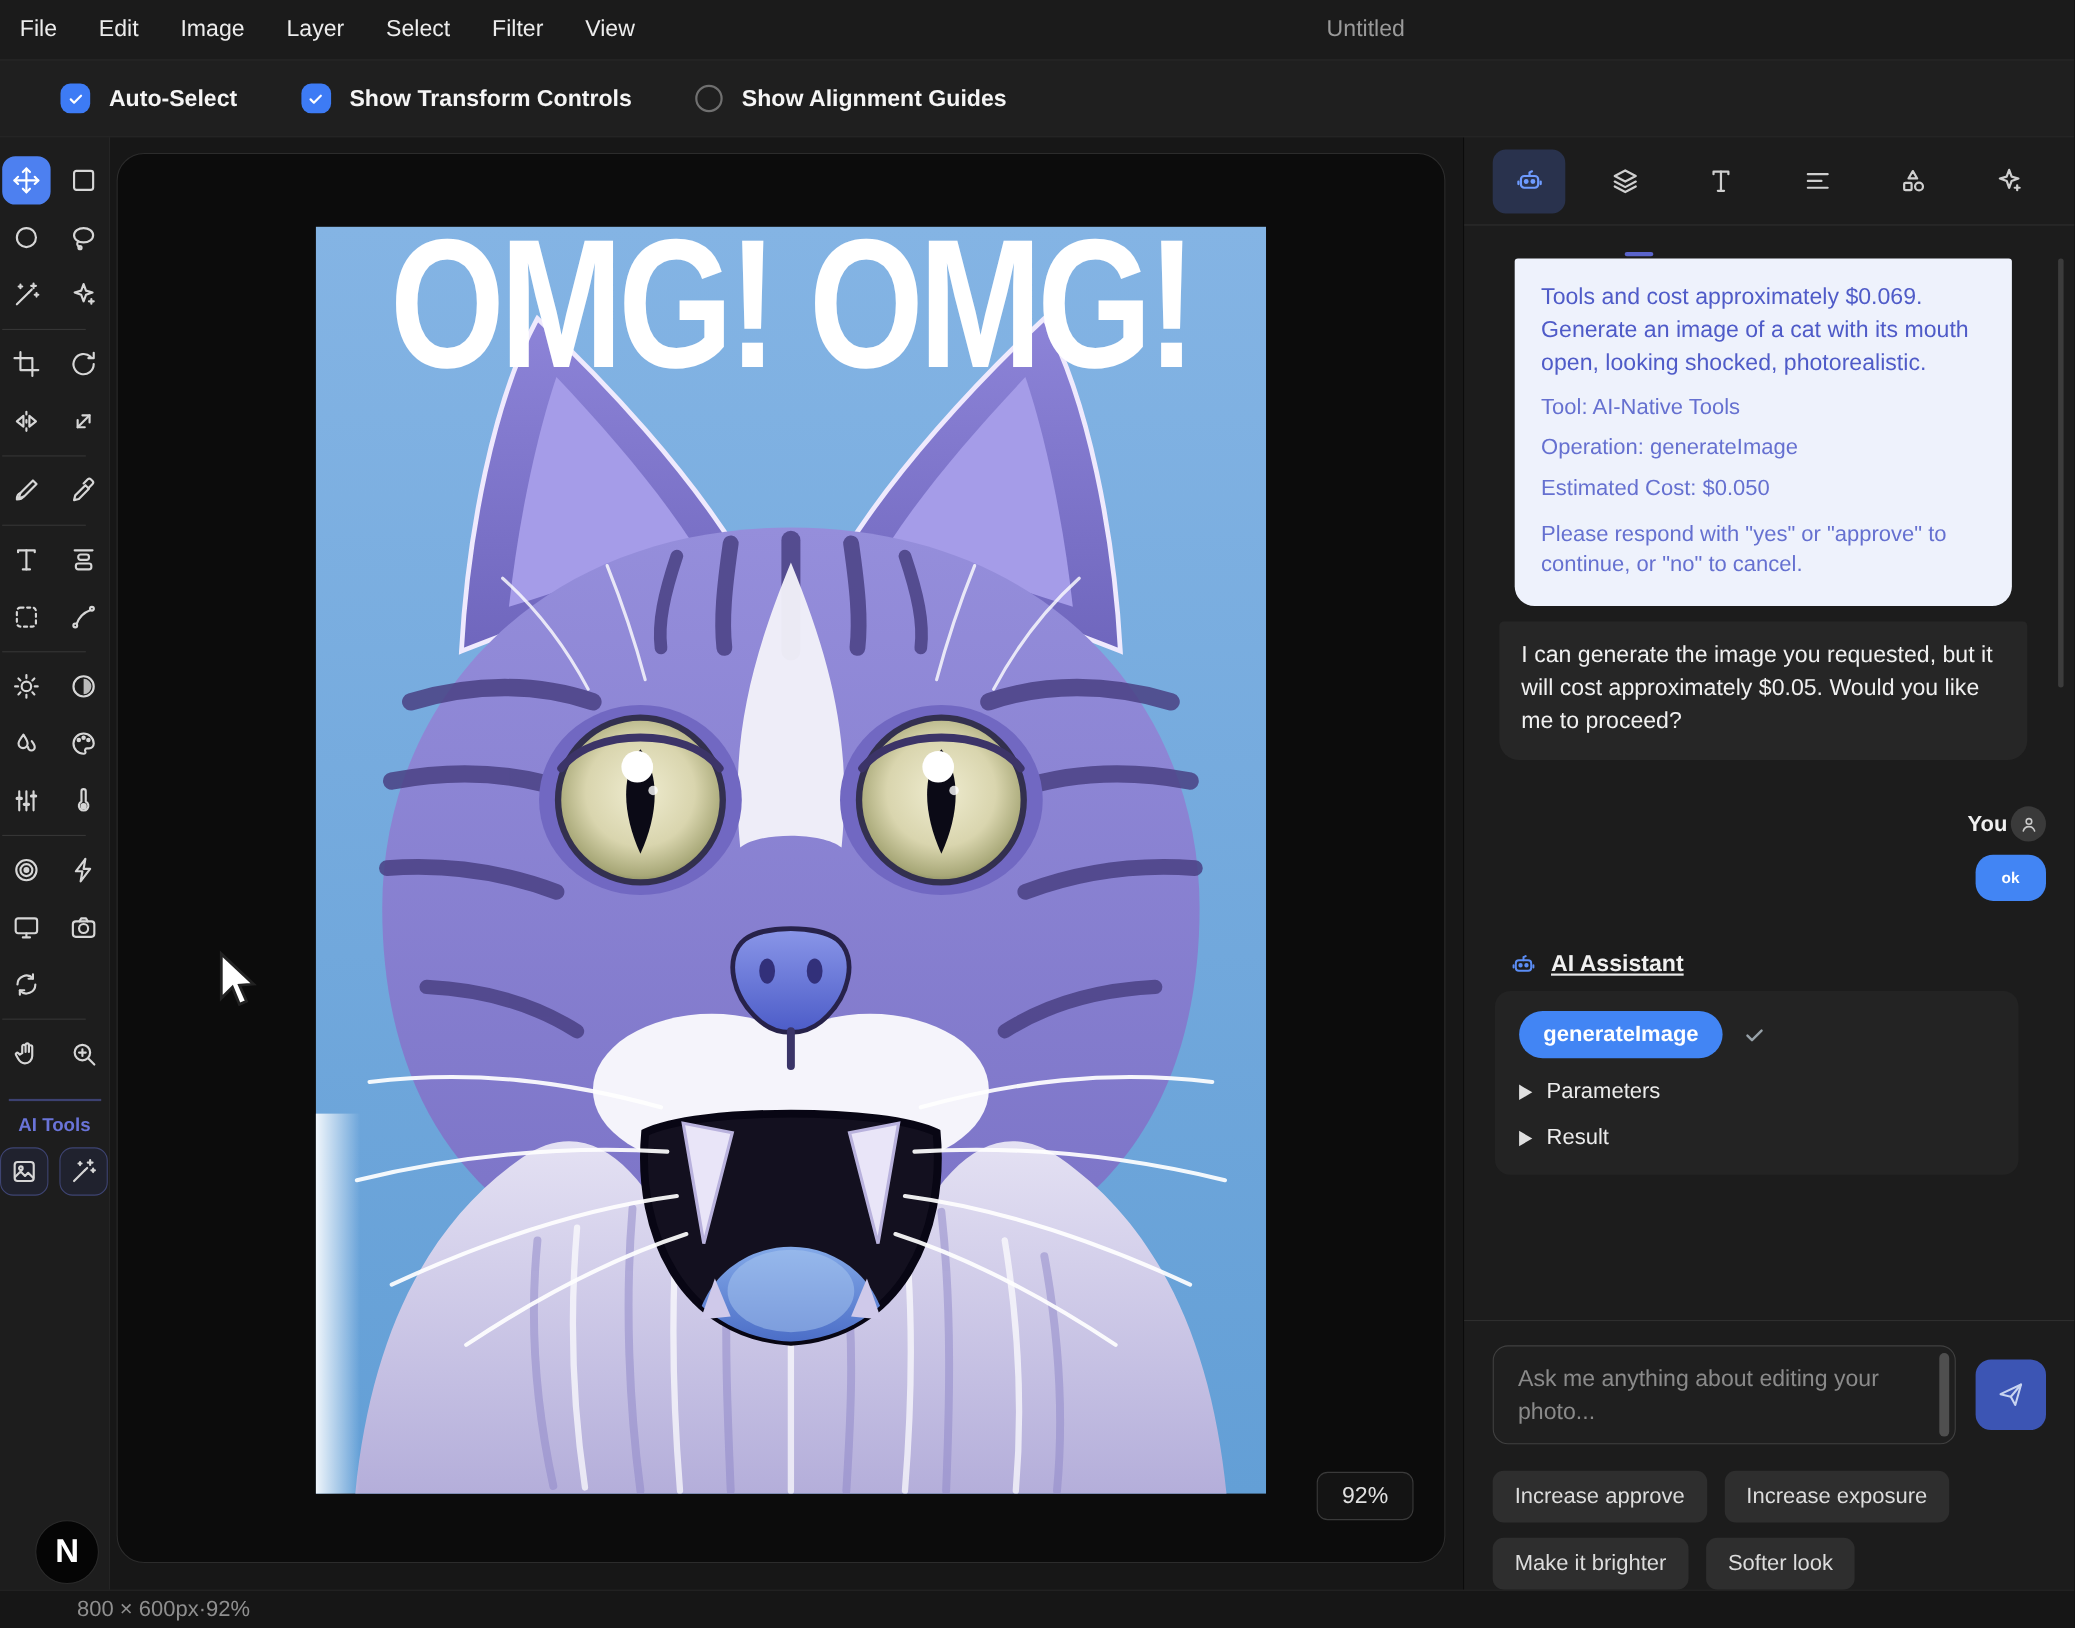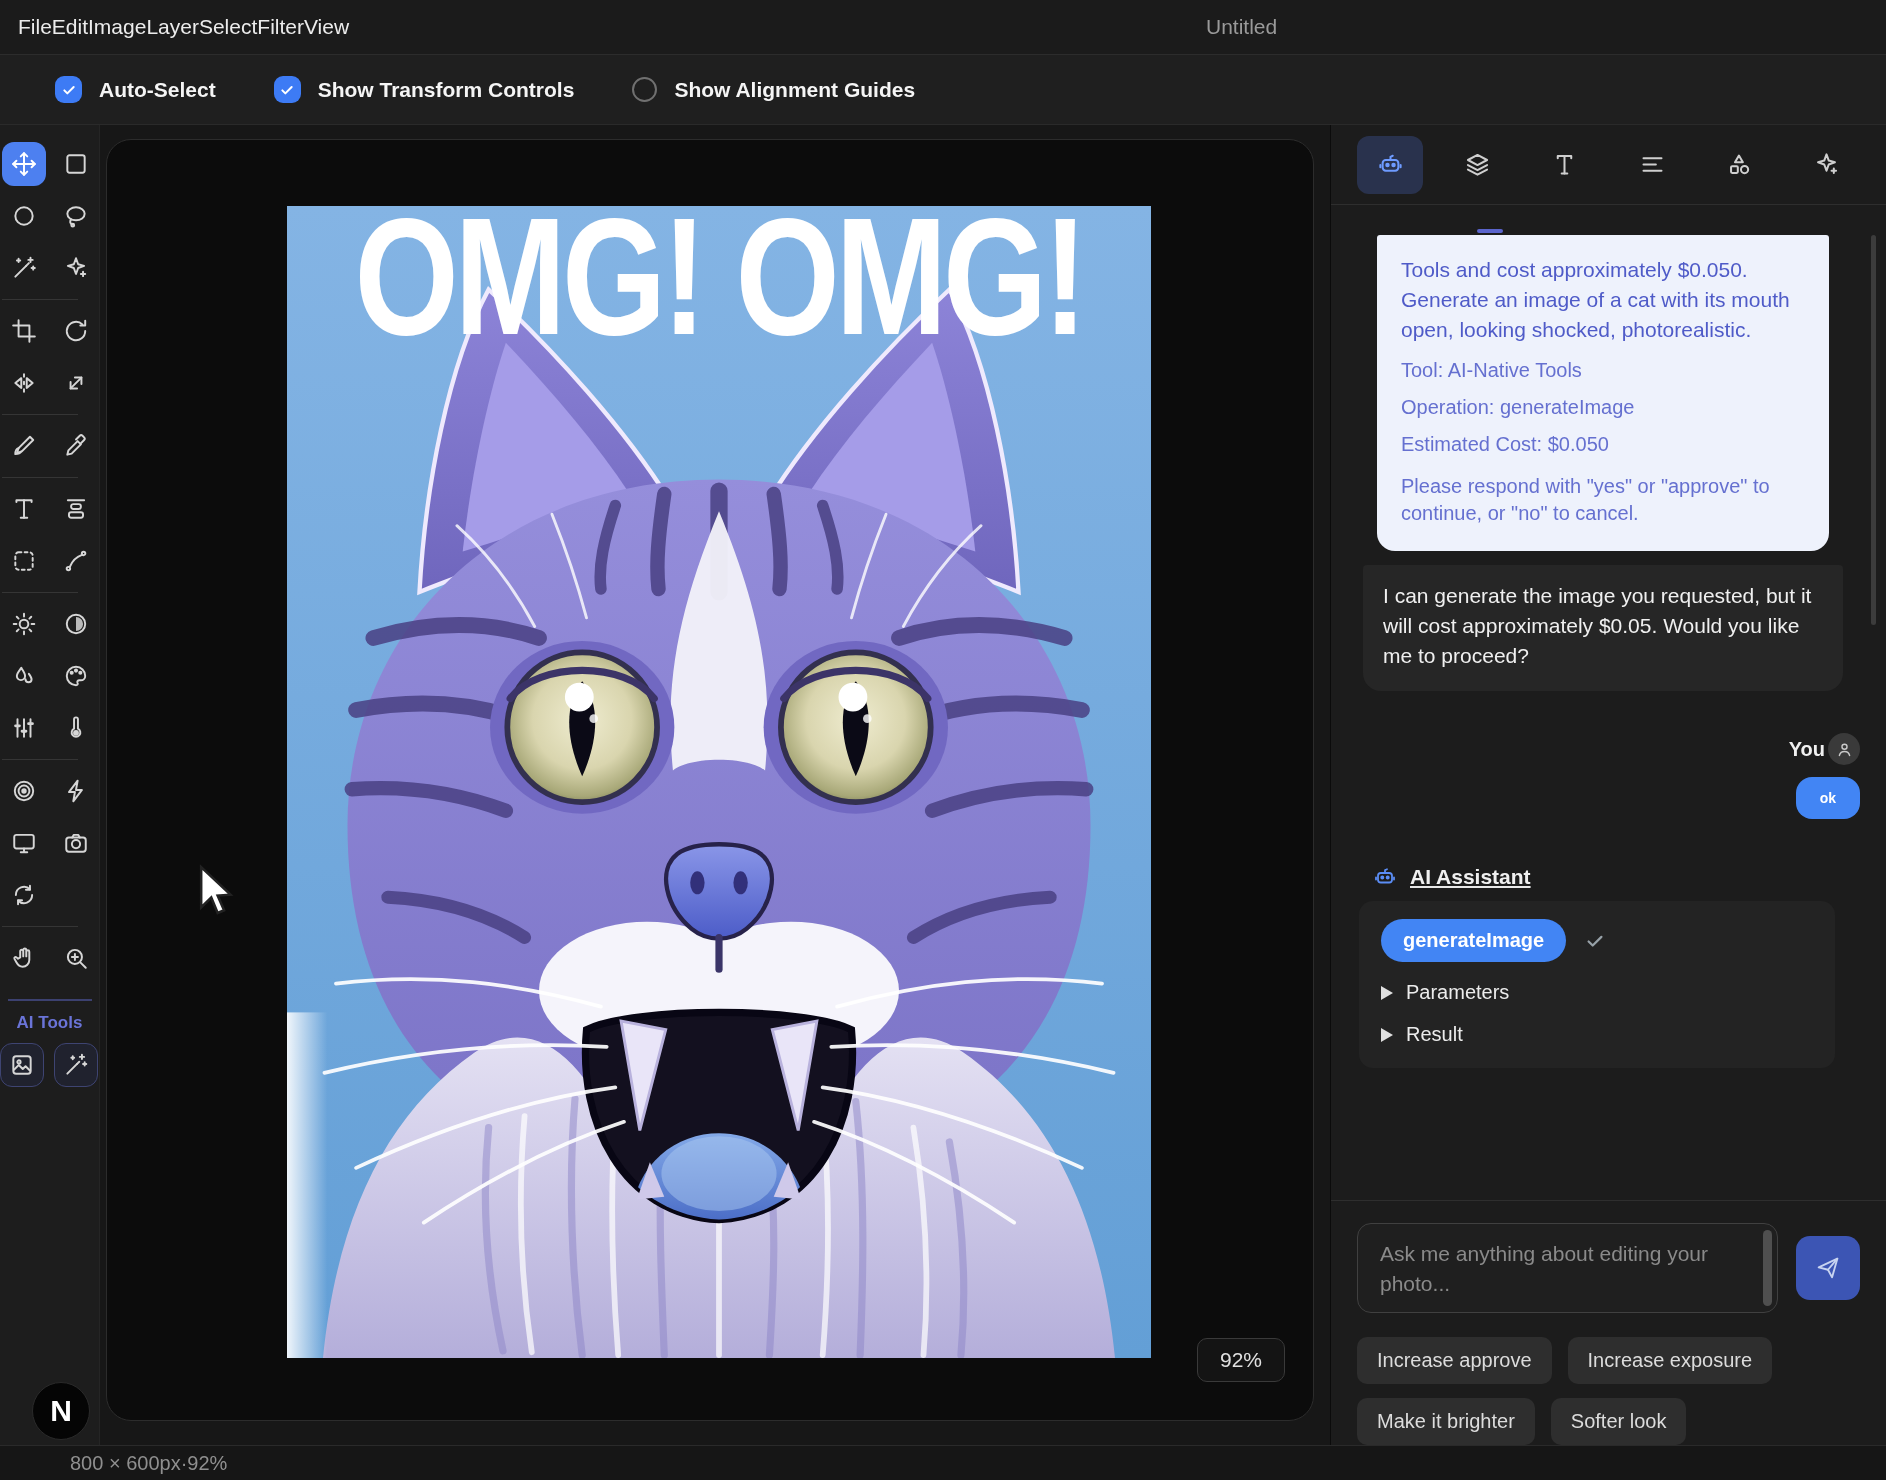--- a/index.html
+++ b/index.html
@@ -3,21 +3,21 @@
 <meta charset="utf-8">
 <style>
   * { margin:0; padding:0; box-sizing:border-box; }
   html,body { background:#111; }
   .app { position:relative; width:1886px; height:1480px; background:#1c1c1c;
          font-family:"Liberation Sans", sans-serif; color:#e8e8e8; overflow:hidden; }
 
   
   .menu-bar { height:55px; display:flex; align-items:center; background:#1b1b1b;
               border-bottom:1px solid rgba(255,255,255,.08); position:relative; padding:0 18px; }
-  .menu-items { display:flex; }
+  .menu-items { display:flex; gap:38px; }
   .menu-item { font-size:21px; color:#ececec; font-weight:500; cursor:default; }
   .doc-title { position:absolute; left:1206px; font-size:21px; color:#9a9a9a; }
 
   
   .options-bar { height:70px; display:flex; align-items:center; background:#1f1f1f;
                  border-bottom:1px solid rgba(255,255,255,.05); padding-left:55px; }
   .opt { display:flex; align-items:center; gap:17px; margin-right:58px; cursor:pointer; }
   .cb { width:27px; height:27px; border-radius:9px; display:flex; align-items:center; justify-content:center; flex:0 0 auto; }
   .cb.checked { background:#3d7bf5; color:#fff; }
   .cb.checked svg { width:16px; height:16px; }
@@ -585,21 +585,21 @@
               <path d="M18.5 15.5v4M16.5 17.5h4"></path>
             </svg>
           </button>
         </div>
 
       <div class="chat">
         <div class="cut-fragment"></div>
         <div class="chat-scrollbar"></div>
 
         <div class="approval">
-          <div class="main-text">Tools and cost approximately $0.050. Generate an image of a cat with its mouth open, looking shocked, photorealistic.</div>
+          <div class="main-text">Tools and cost approximately $0.069. Generate an image of a cat with its mouth open, looking shocked, photorealistic.</div>
           <div id="approval-meta">
               <div class="meta-line">Tool: AI-Native Tools</div>
               <div class="meta-line">Operation: generateImage</div>
               <div class="meta-line">Estimated Cost: $0.050</div>
             </div>
           <div class="footer-text">Please respond with "yes" or "approve" to continue, or "no" to cancel.</div>
         </div>
 
         <div class="reply">I can generate the image you requested, but it will cost approximately $0.05. Would you like me to proceed?</div>
 

